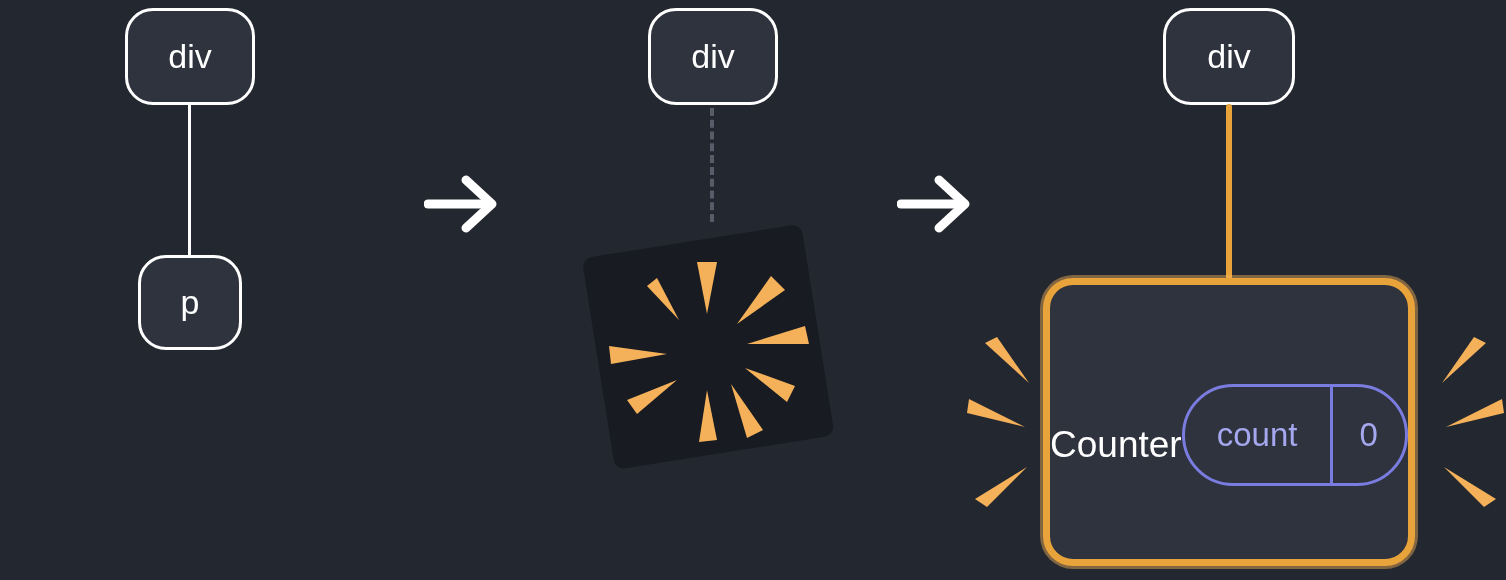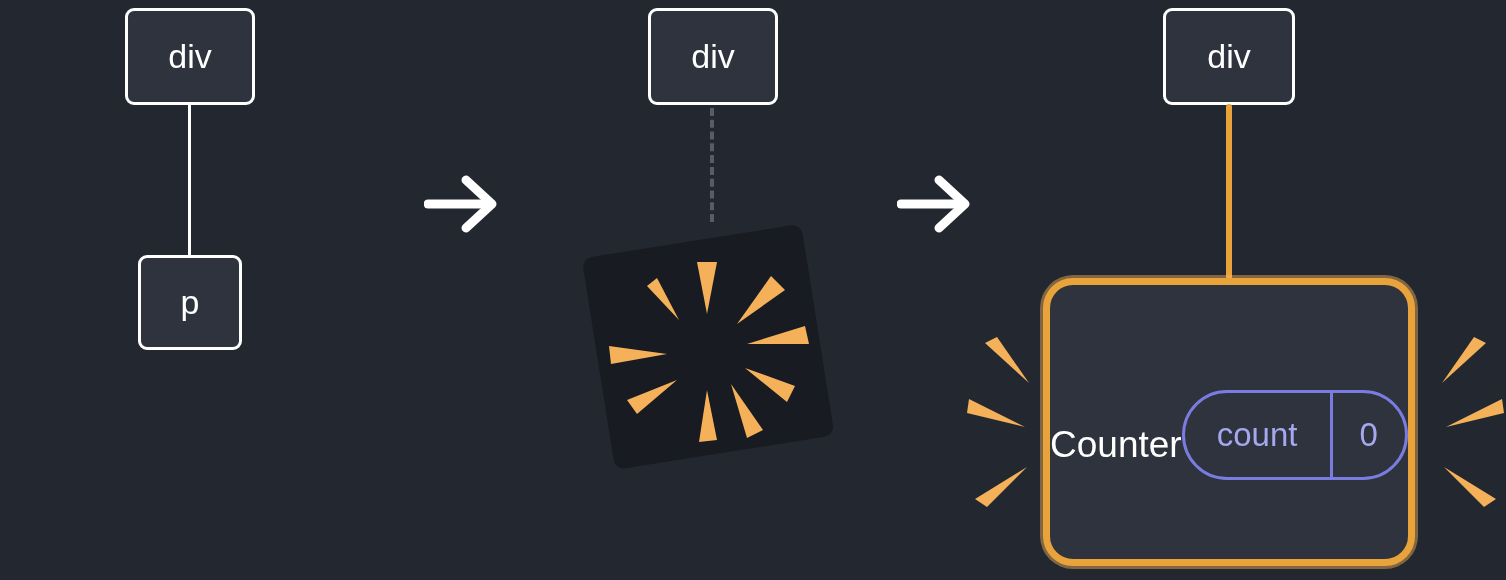--- a/index.html
+++ b/index.html
@@ -11,21 +11,21 @@
     position: relative;
     width: 1506px;
     height: 580px;
     background: var(--background, #23272f);
     overflow: hidden;
   }
   .node {
     position: absolute;
     background: var(--node_fill, #2e333d);
     border: 3px solid var(--node_border, #ffffff);
-    border-radius: 9px;
+    border-radius: 28px;
     display: flex;
     align-items: center;
     justify-content: center;
     color: var(--text_white, #ffffff);
     font-size: 34px;
     font-weight: 500;
     box-sizing: border-box;
   }
   .node-parent-1 { left: 125px; top: 8px;  width: 130px; height: 97px; }
   .node-child-p  { left: 138px; top: 255px; width: 104px; height: 95px; }
@@ -72,21 +72,21 @@
   }
   .counter-title {
     margin-top: 46px;
     color: var(--text_white, #ffffff);
     font-size: 37px;
     font-weight: 500;
   }
   .state-pill {
     margin-top: 26px;
     width: 262px;
-    height: 90px;
+    height: 102px;
     border: 3px solid var(--state_border, #7b7ce0);
     border-radius: 60px;
     box-sizing: border-box;
     display: flex;
     overflow: hidden;
   }
   .state-pill .cell {
     display: flex;
     align-items: center;
     justify-content: center;

